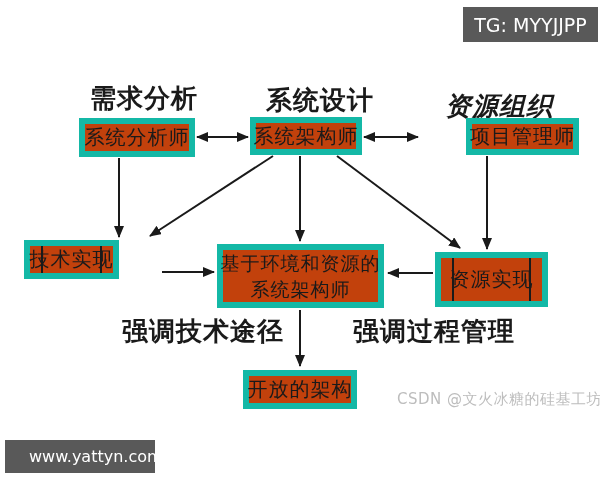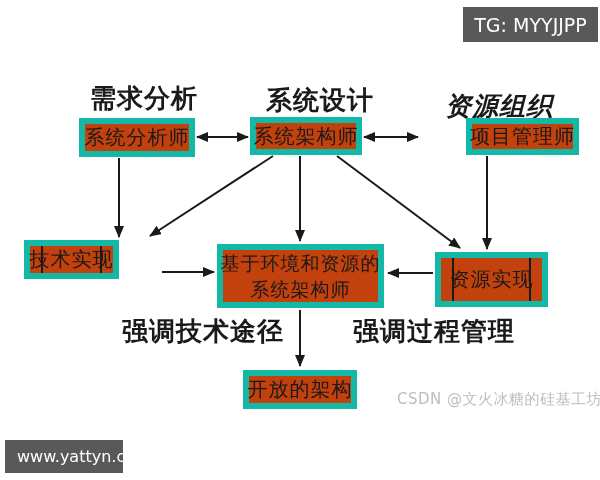--- a/index.html
+++ b/index.html
@@ -75,22 +75,22 @@
     font-weight: normal;
   }
   .badge-tg {
     left: 463px; top: 7px;
     width: 135px; height: 35px;
     justify-content: center;
     font-size: 19px;
   }
   .badge-site {
     left: 5px; top: 440px;
-    width: 118px; height: 33px;
-    padding-left: 12px;
+    width: 150px; height: 33px;
+    padding-left: 24px;
     box-sizing: border-box;
     font-size: 16px;
   }
   .csdn-watermark {
     position: absolute;
     left: 388px; top: 390px;
     font-size: 15px;
     color: #bdbdbd;
     letter-spacing: 0.5px;
     white-space: nowrap;

